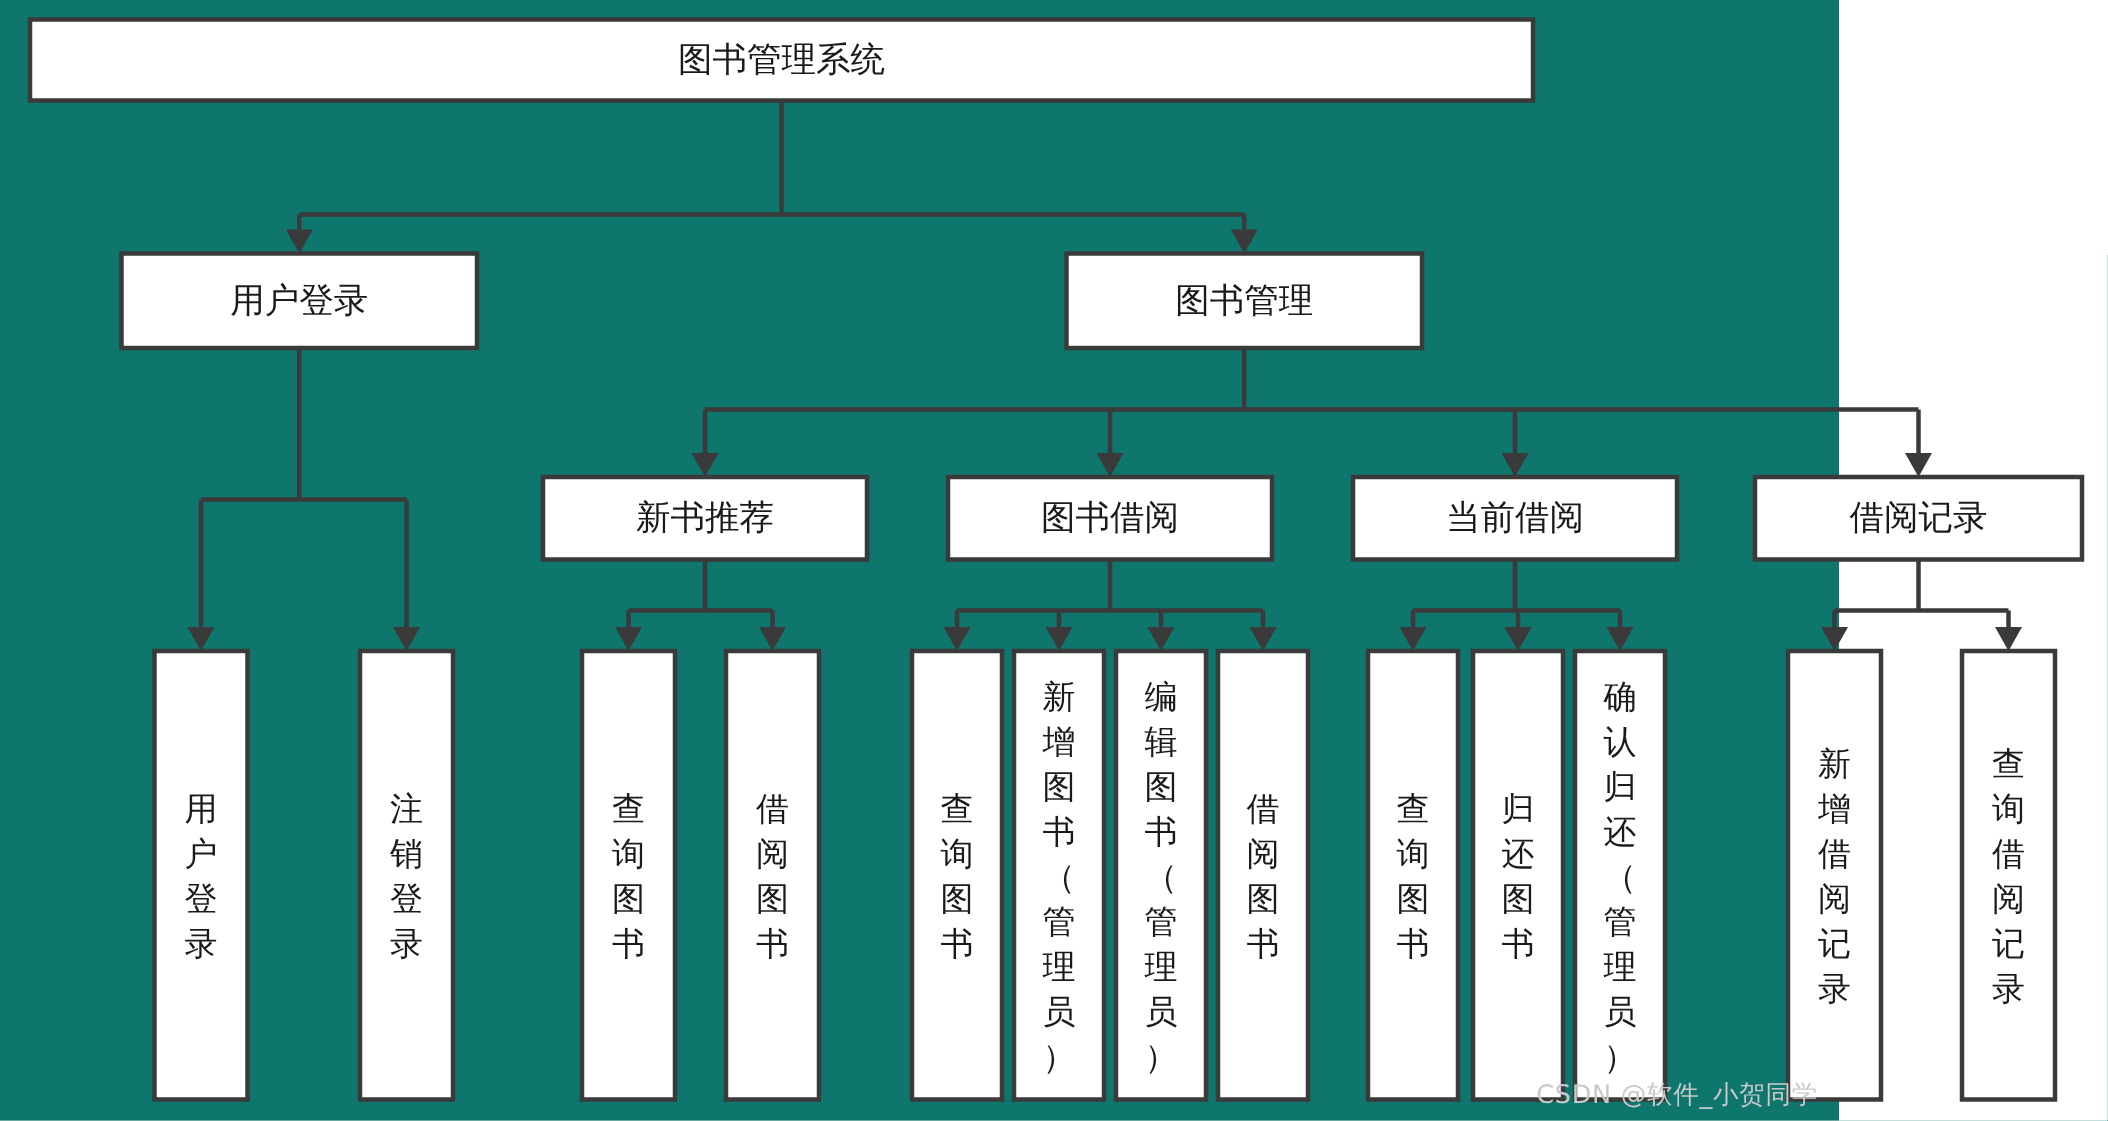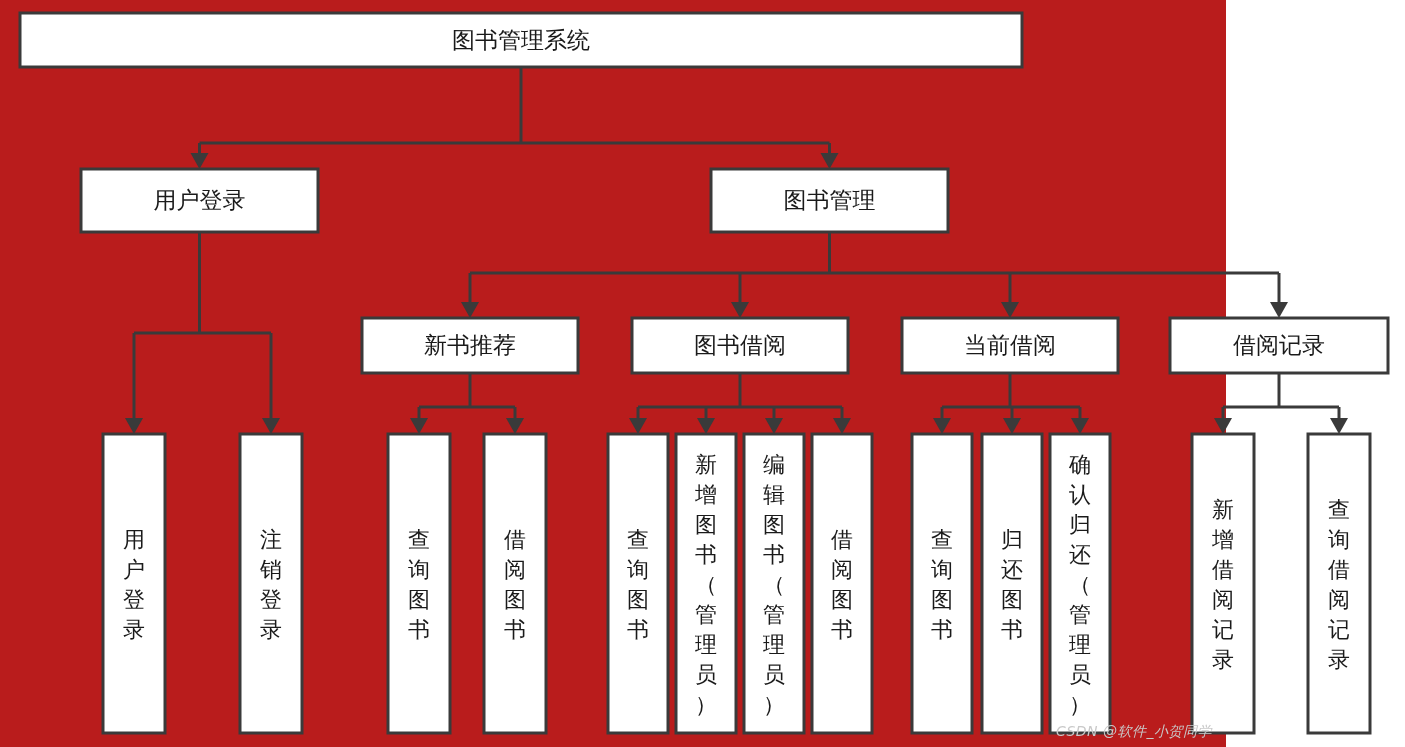--- a/index.html
+++ b/index.html
@@ -10,21 +10,21 @@
   body {
     width: 1405px;
     height: 747px;
     overflow: hidden;
     font-family: "DejaVu Sans", "Liberation Sans", sans-serif;
   }
   #diagram-root {
     position: relative;
     width: 1226px;
     height: 747px;
-    background: #b91c1c;
+    background: #0f766e;
   }
   svg#tree-svg {
     position: absolute;
     top: 0;
     left: 0;
     width: 1405px;
     height: 747px;
     display: block;
   }
   .node-rect {
@@ -53,26 +53,25 @@
     font-family: "DejaVu Sans", "Liberation Sans", sans-serif;
     font-size: 22px;
     fill: #1a1a1a;
     text-anchor: middle;
   }
   .watermark {
     position: absolute;
     right: 14px;
     bottom: 6px;
     font-family: "DejaVu Sans", "Liberation Sans", sans-serif;
-    font-size: 14px;
+    font-size: 17px;
     color: #c9c9c9;
     white-space: nowrap;
     letter-spacing: 0.5px;
     pointer-events: none;
-    font-style: italic;
   }
 </style>
 </head>
 <body>
 
 <div id="diagram-root">
   <svg id="tree-svg" viewBox="0 0 1405 747">
     <g id="connectors-layer">
         <g>
           <path d="M521,67 L521,143" class="connector"></path>

